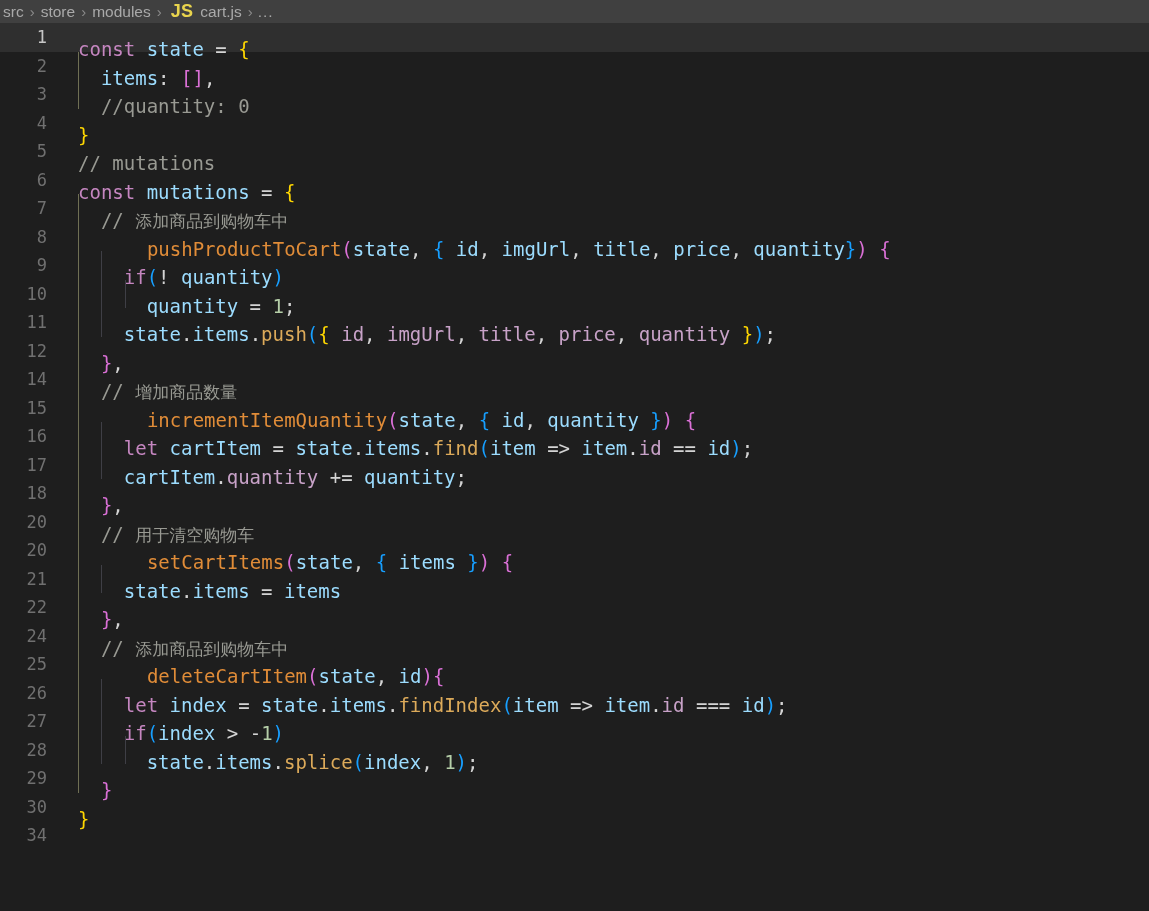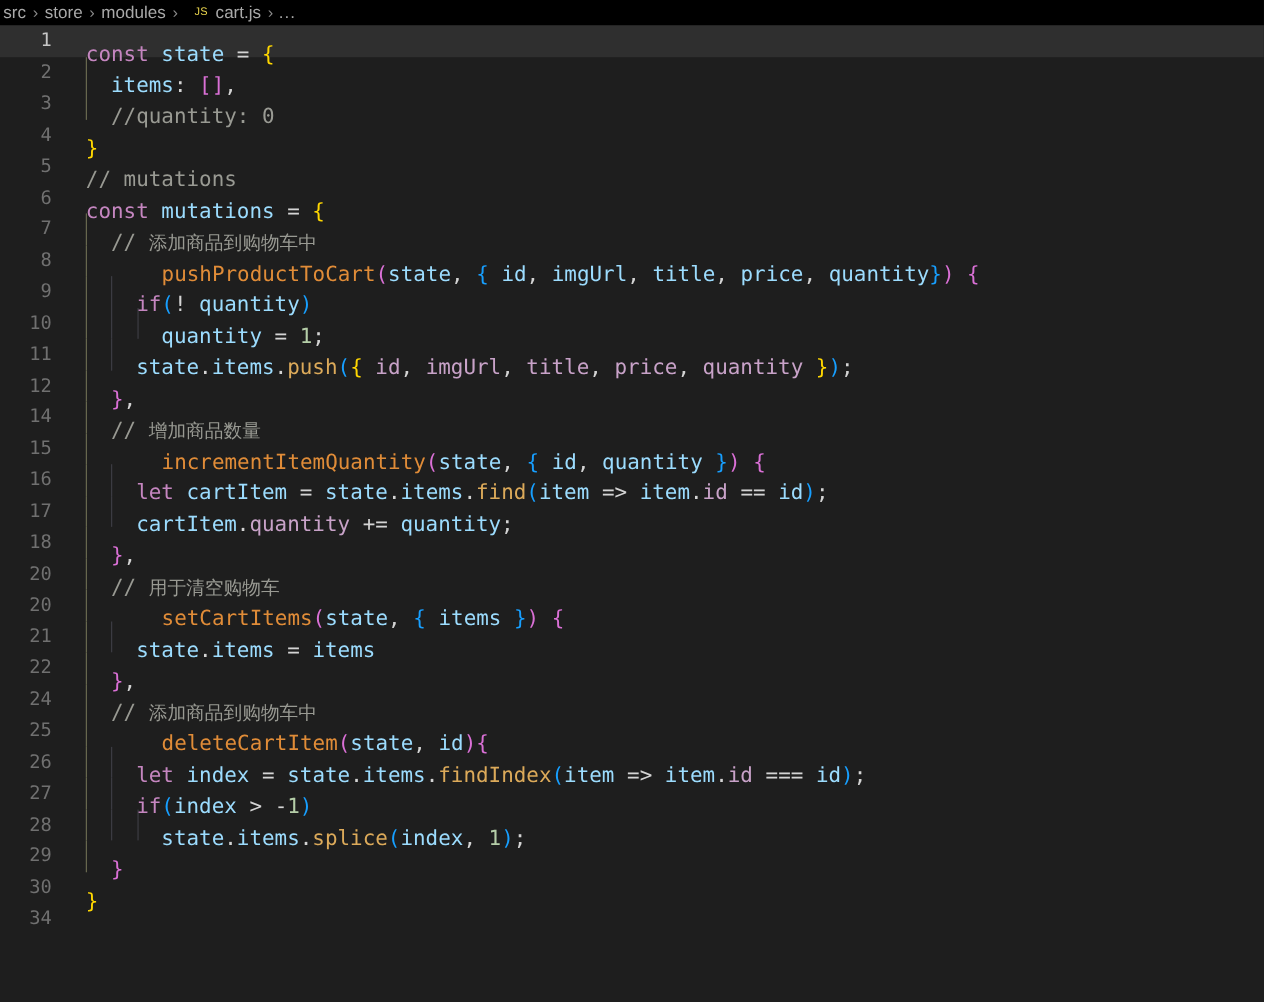--- a/index.html
+++ b/index.html
@@ -21,21 +21,21 @@
     position: relative;
     background: #1e1e1e;
     display: flex;
     flex-direction: column;
   }
 
   
   .breadcrumbs {
     height: 23px;
     min-height: 23px;
-    background: #000000;
+    background: #404040;
     display: flex;
     align-items: center;
     padding: 0 0 0 2px;
     font-family: "Liberation Sans", sans-serif;
     font-size: 15.5px;
     color: #a9a9a9;
     white-space: nowrap;
     overflow: hidden;
     user-select: none;
   }
@@ -43,26 +43,26 @@
     color: #a9a9a9;
     padding: 0 1px;
   }
   .bc-sep {
     color: #8a8a8a;
     padding: 0 5px;
     font-size: 15px;
   }
   .bc-js-icon {
     color: #e9d44d;
-    font-weight: normal;
+    font-weight: bold;
     font-family: "Liberation Sans", sans-serif;
-    font-size: 10px;
+    font-size: 18px;
     letter-spacing: 0.3px;
     margin-right: 6px;
-    margin-left: 10px;
+    margin-left: 4px;
   }
   .bc-ellipsis {
     color: #a9a9a9;
     letter-spacing: 1px;
   }
 
   
   .editor {
     position: relative;
     flex: 1 1 auto;

